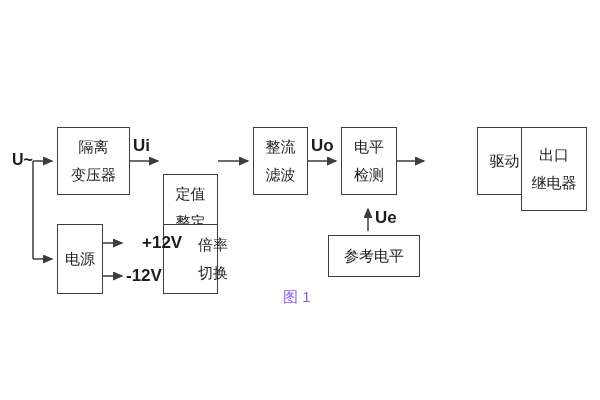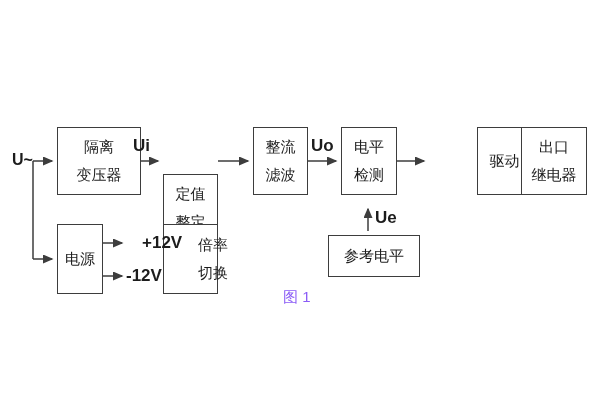--- a/index.html
+++ b/index.html
@@ -48,26 +48,26 @@
   }
   .sig.big { font-size: 16px; }
   .caption {
     position: absolute;
     color: #8b5cf6;
     font-size: 15px;
     line-height: 18px;
     white-space: nowrap;
   }
   
-  #b-isolation   { left: 57px;  top: 127px; width: 84px; height: 68px; }
+  #b-isolation   { left: 57px;  top: 127px; width: 73px; height: 68px; }
   #b-setting     { left: 163px; top: 127px; width: 55px; height: 68px; margin-top: 47px; }
   #b-rectify     { left: 253px; top: 127px; width: 55px; height: 68px; }
   #b-detect      { left: 341px; top: 127px; width: 56px; height: 68px; font-family: Liberation Serif, serif; }
   #b-drive       { left: 446px; top: 127px; width: 55px; height: 68px; margin-left: 31px; }
-  #b-relay       { left: 521px; top: 127px; width: 66px; height: 68px; }
+  #b-relay       { left: 521px; top: 127px; width: 66px; height: 84px; }
   #b-power       { left: 57px;  top: 224px; width: 46px; height: 70px; }
   #b-ratio       { left: 163px; top: 224px; width: 55px; height: 70px; padding-left: 45px; }
   #b-reference   { left: 328px; top: 235px; width: 92px; height: 42px; }
 
   #l-input   { left: 12px;  top: 151px; }
   #l-ui      { left: 133px; top: 137px; }
   #l-uo      { left: 311px; top: 137px; }
   #l-ue      { left: 375px; top: 209px; }
   #l-plus12  { left: 142px; top: 234px; }
   #l-minus12 { left: 126px; top: 267px; }

